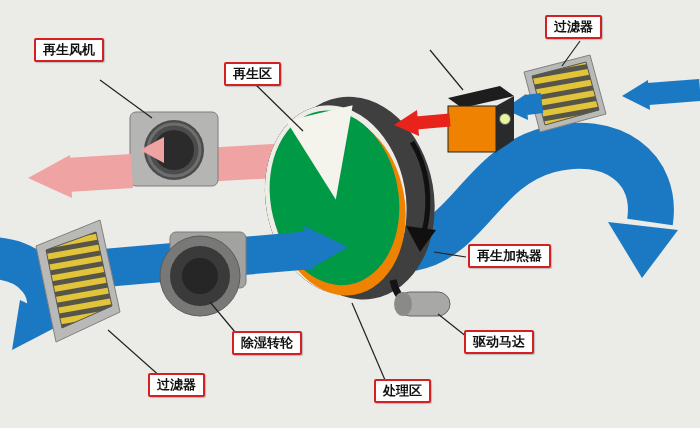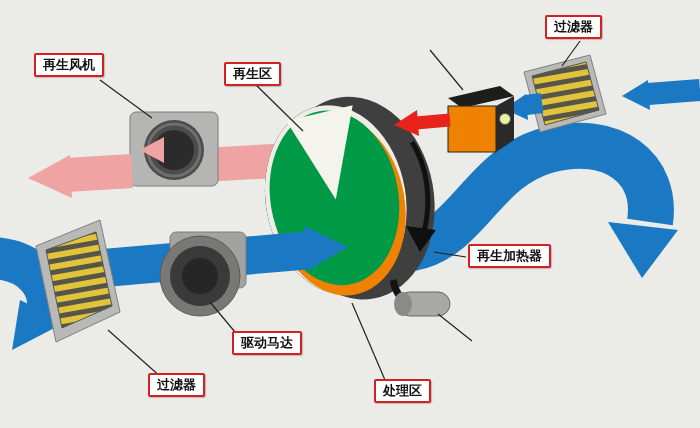--- a/index.html
+++ b/index.html
@@ -144,21 +144,22 @@
       <line x1="430" y1="50" x2="463" y2="90" class="leader"></line>
       <line x1="580" y1="41" x2="562" y2="66" class="leader"></line>
       <line x1="466" y1="257" x2="434" y2="252" class="leader"></line>
       <line x1="472" y1="341" x2="438" y2="314" class="leader"></line>
       <line x1="240" y1="338" x2="210" y2="302" class="leader"></line>
       <line x1="385" y1="380" x2="352" y2="303" class="leader"></line>
       <line x1="162" y1="378" x2="108" y2="330" class="leader"></line>
     </g>
   </svg>
 
-  <div class="label" style="left:34px;top:53px">再生风机</div>
+  <div class="label" style="left:34px;top:38px">再生风机</div>
   <div class="label" style="left:224px;top:62px">再生区</div>
   <div class="label" style="left:545px;top:15px">过滤器</div>
   <div class="label" style="left:468px;top:244px">再生加热器</div>
-  <div class="label" style="left:232px;top:331px">驱动马达</div>
+  <div class="label" style="left:464px;top:330px">驱动马达</div>
+  <div class="label" style="left:232px;top:331px">除湿转轮</div>
   <div class="label" style="left:374px;top:379px">处理区</div>
   <div class="label" style="left:148px;top:373px">过滤器</div>
 
 </div>
 
 </body></html>

